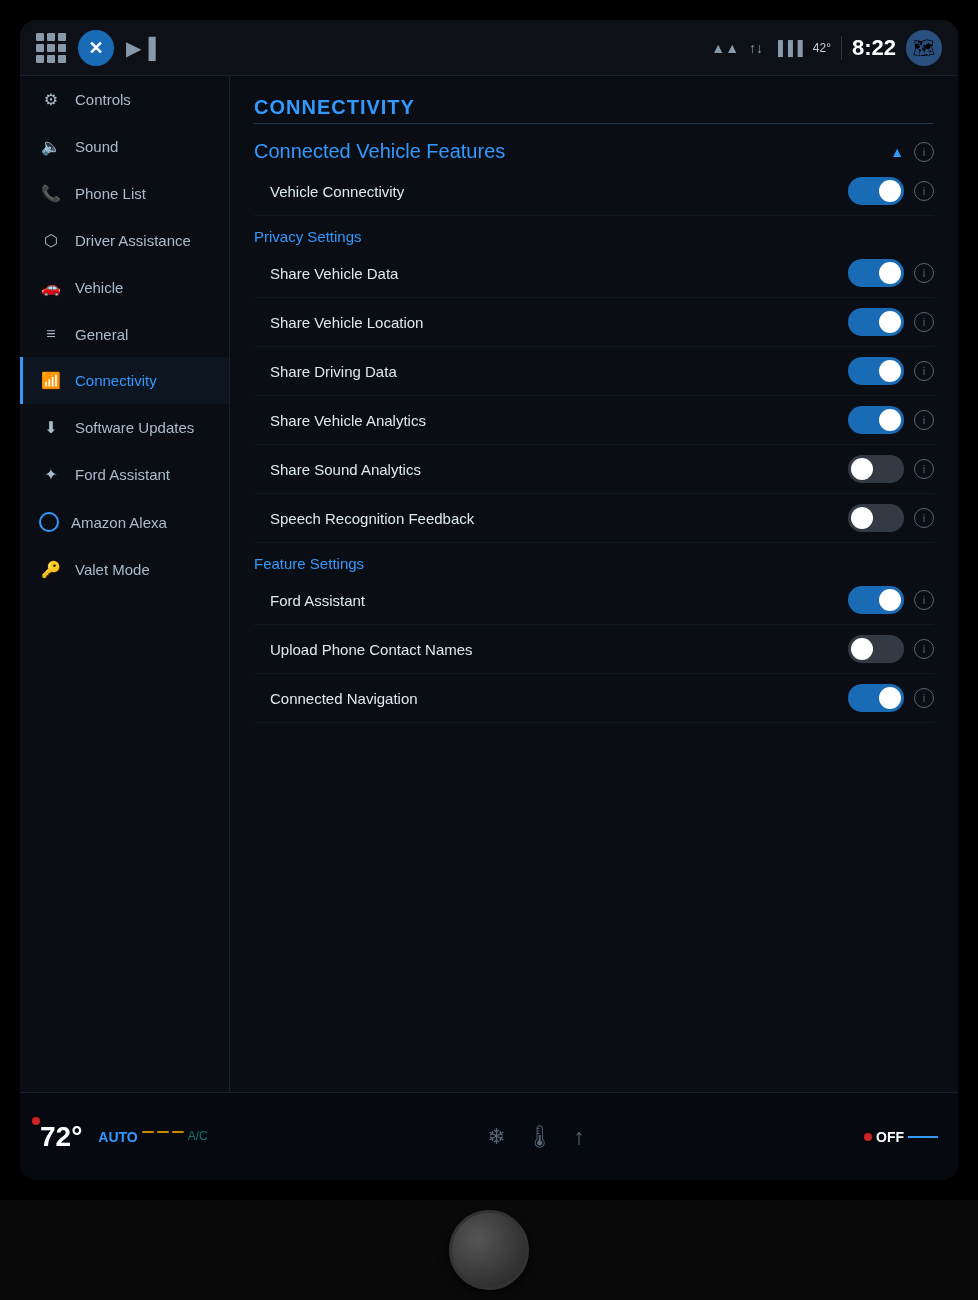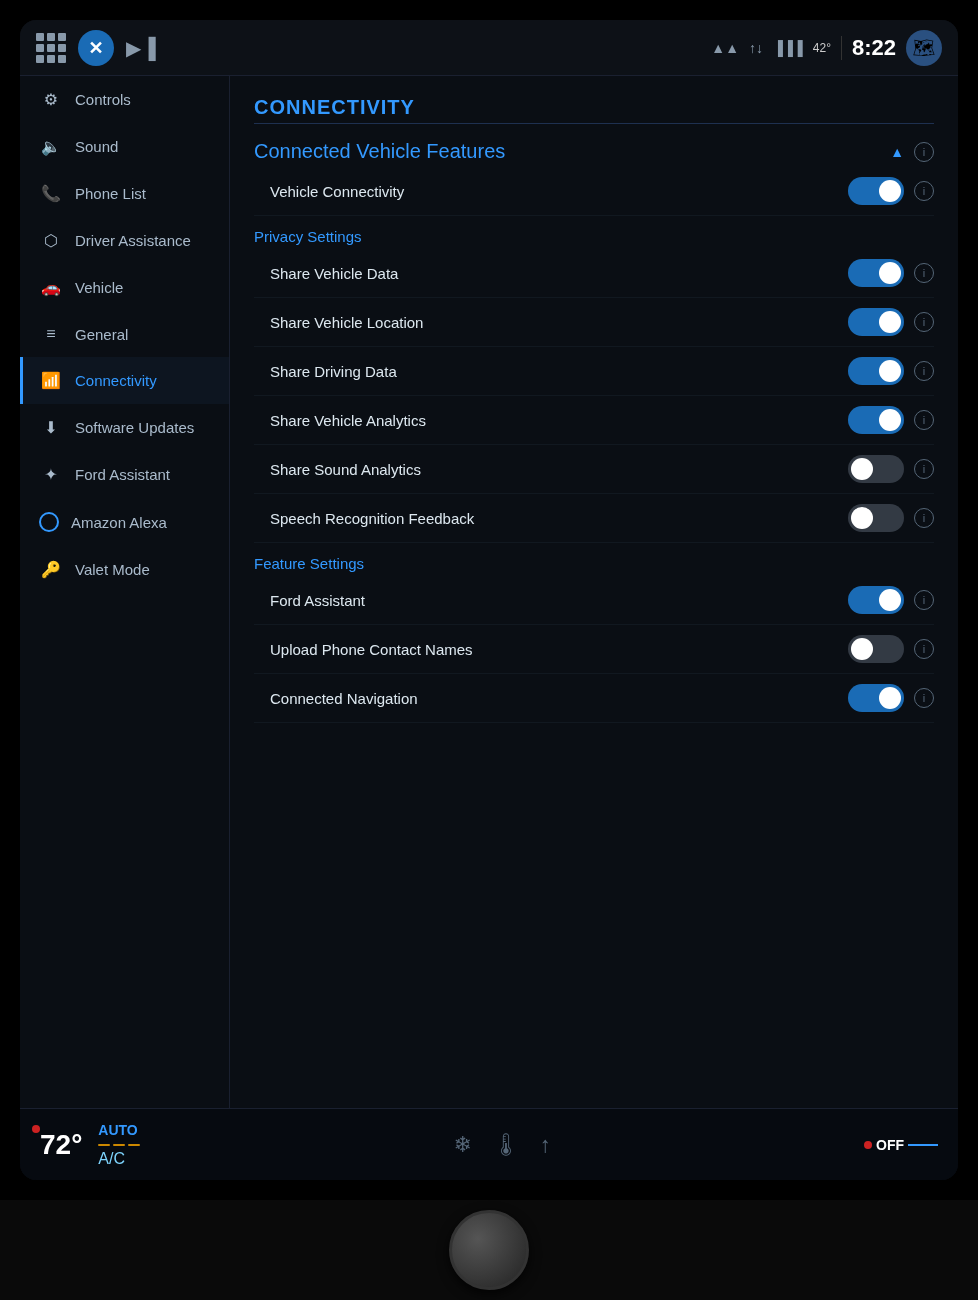--- a/index.html
+++ b/index.html
@@ -275,21 +275,21 @@
 
     .sub-section-title {
       color: #3399ff;
       font-size: 15px;
       font-weight: 400;
       padding: 12px 0 4px 0;
     }
 
     
     .bottom-bar {
-      height: 72px;
+      height: 88px;
       background: #060a10;
       border-top: 1px solid #1a2030;
       display: flex;
       align-items: center;
       justify-content: space-between;
       padding: 0 20px;
       flex-shrink: 0;
     }
 
     .climate-left {
@@ -310,33 +310,33 @@
       top: -4px;
       left: -8px;
       width: 8px;
       height: 8px;
       background: #cc2222;
       border-radius: 50%;
     }
 
     .climate-mode {
       display: flex;
-      flex-direction: column;
+      flex-direction: row;
       gap: 4px;
     }
 
     .auto-label {
       color: #3399ff;
       font-size: 14px;
       font-weight: 600;
     }
 
     .ac-label {
-      color: #7dd3fc;
-      font-size: 16px;
+      color: #0f766e;
+      font-size: 12px;
     }
 
     .bottom-lines {
       display: flex;
       gap: 3px;
       margin-top: 2px;
     }
 
     .bottom-line {
       width: 12px;

